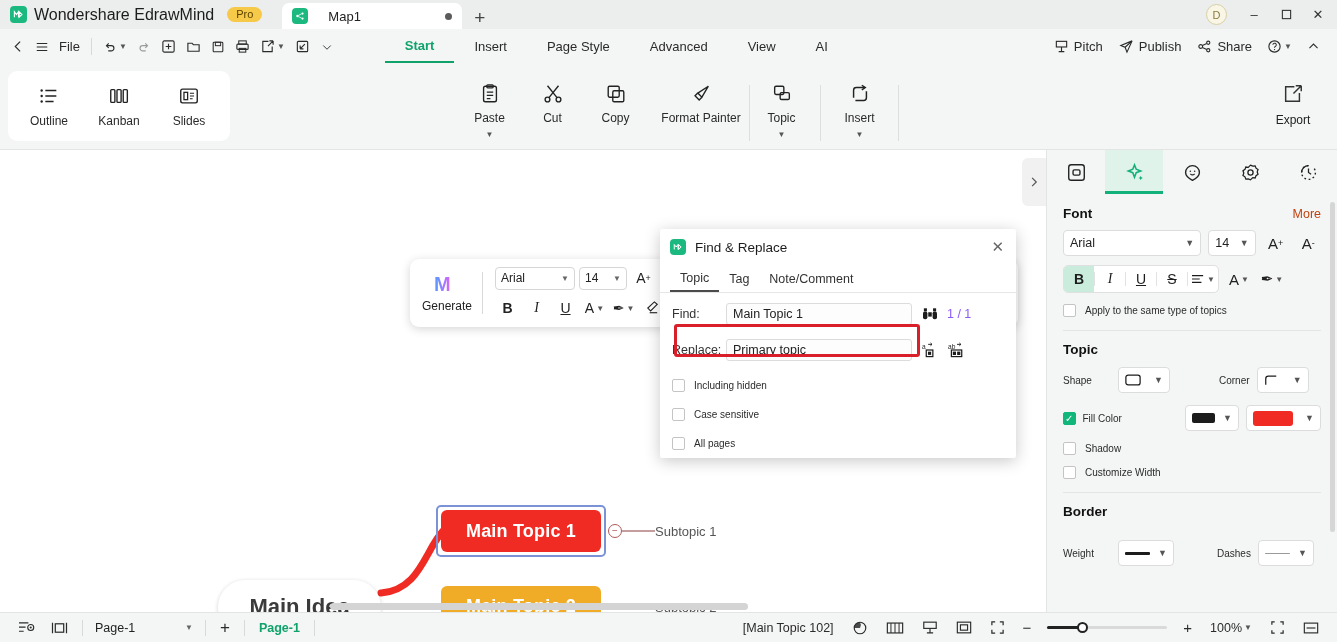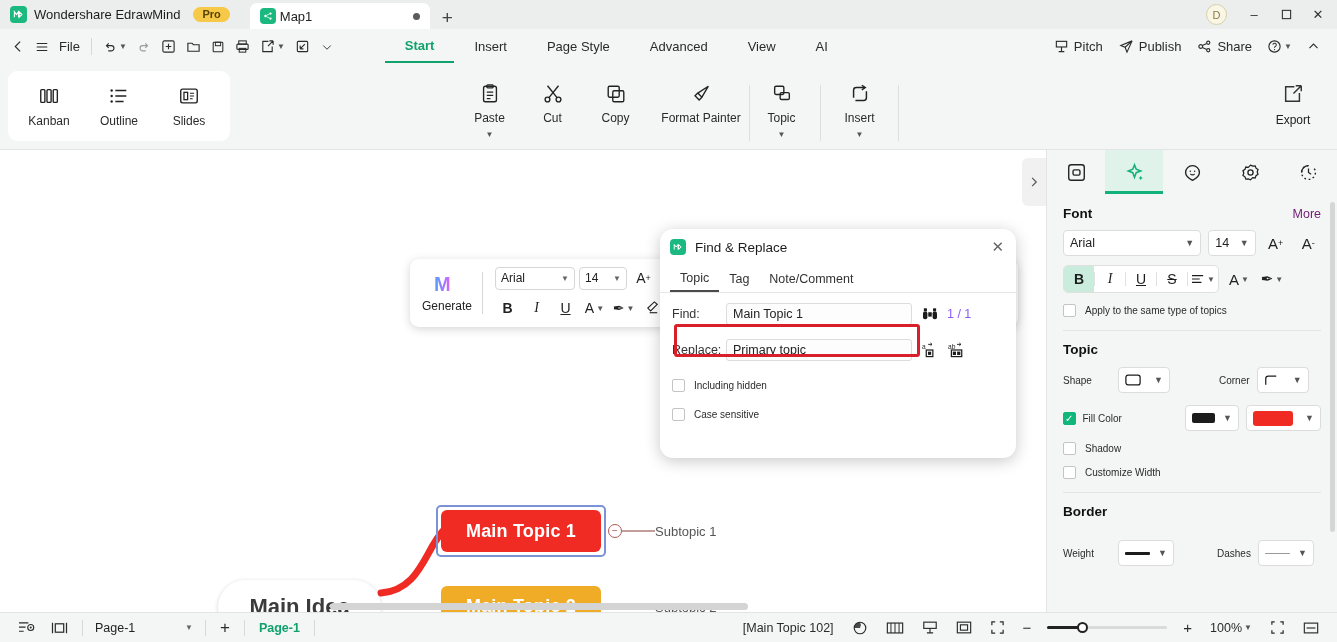--- a/index.html
+++ b/index.html
@@ -18,27 +18,27 @@
   }
   .brand-tab {
     display: flex; align-items: center; gap: 7px;
     height: 29px; padding: 0 12px 0 10px;
   }
   .brand-logo {
     width: 17px; height: 17px; border-radius: 4px;
     background: #1bb980; color: #fff; font-size: 11px;
     display: flex; align-items: center; justify-content: center;
   }
-  .brand-name { font-size: 13px; color: #1c1c1c; }
+  .brand-name { font-size: 16px; color: #1c1c1c; }
   .pro-badge {
-    background: #f7c948; color: #5a4300; font-size: 11px; font-weight: bold;
+    background: #f7c948; color: #5a4300; font-size: 11px; font-weight: normal;
     border-radius: 9px; padding: 1px 9px 2px; margin-left: 6px;
   }
   .doc-tab {
-    display: flex; align-items: center; gap: 4px;
+    display: flex; align-items: center; gap: 20px;
     height: 26px; min-width: 180px; padding: 0 10px;
     background: #fff; border-radius: 7px 7px 0 0; margin-left: 8px;
   }
   .doc-ico {
     width: 16px; height: 16px; border-radius: 4px; background: #1bb980;
     color: #fff; font-size: 9px; display: flex; align-items: center; justify-content: center;
   }
   .doc-name { font-size: 13px; }
   .doc-dot { width: 7px; height: 7px; border-radius: 50%; background: #5b5b5b; margin-left: auto; }
   .new-tab { font-size: 19px; color: #444; padding: 0 12px 2px; line-height: 1; }
@@ -139,21 +139,21 @@
   .fmtrow { display: flex; align-items: center; gap: 4px; height: 25px; }
   .selbox { height: 23px; border: 1px solid #d6d6d6; border-radius: 4px; background: #fff;
             display: flex; align-items: center; padding: 0 5px; font-size: 12px; }
   .selbox .cv { margin-left: auto; font-size: 8px; color: #666; padding-left: 6px; }
   .fbtn { width: 25px; height: 23px; display: flex; align-items: center; justify-content: center;
           font-size: 14px; color: #222; }
 
   
   .dlg {
     position: absolute; left: 660px; top: 229px; width: 356px; height: 229px;
-    background: #fff; border-radius: 13px; box-shadow: 0 3px 16px rgba(0,0,0,.22);
+    background: #fff; border-radius: 2px; box-shadow: 0 3px 16px rgba(0,0,0,.22);
     z-index: 9;
   }
   .dlg-head { display: flex; align-items: center; height: 36px; padding: 0 10px; }
   .dlg-ico { width: 16px; height: 16px; border-radius: 4px; background: #1bb980; color: #fff;
              font-size: 9px; display: flex; align-items: center; justify-content: center; margin-right: 9px; }
   .dlg-title { font-size: 13.5px; color: #1c1c1c; }
   .dlg-close { margin-left: auto; font-size: 15px; color: #666; padding: 0 2px; }
   .dlg-tabs { display: flex; align-items: center; height: 28px; padding: 0 10px;
               border-bottom: 1px solid #e6e6e6; gap: 0; }
   .dtab { font-size: 12.5px; color: #333; padding: 0 10px; height: 27px; display: flex; align-items: center; }
@@ -182,21 +182,21 @@
     position: absolute; top: 150px; left: 1046px; width: 291px; height: 462px;
     background: #f4f5f5; border-left: 1px solid #e3e4e4;
   }
   .rp-tabs { display: flex; align-items: center; height: 44px; }
   .rp-tab { flex: 1; height: 44px; display: flex; align-items: center; justify-content: center;
             font-size: 16px; color: #333; }
   .rp-tab.active { background: #dff3ea; box-shadow: inset 0 -3px 0 #12b07a; }
   .rp-body { padding: 12px 16px 0; }
   .sec-head { display: flex; align-items: center; margin-bottom: 9px; }
   .sec-title { font-size: 13.5px; font-weight: bold; color: #111; }
-  .sec-more { margin-left: auto; font-size: 12.5px; color: #701a75; }
+  .sec-more { margin-left: auto; font-size: 12.5px; color: #c2410c; }
   .row { display: flex; align-items: center; gap: 7px; margin-bottom: 9px; }
   .ctl {
     height: 26px; border: 1px solid #dcdcdc; border-radius: 4px; background: #fff;
     display: flex; align-items: center; padding: 0 6px; font-size: 12.5px; color: #222;
   }
   .ctl .cv { margin-left: auto; font-size: 9px; color: #555; padding-left: 8px; }
   .icbtn { width: 26px; height: 26px; display: flex; align-items: center; justify-content: center;
            font-size: 15px; color: #222; }
   .fmtgrp { display: flex; align-items: center; height: 28px; border: 1px solid #e0e0e0;
             border-radius: 5px; background: #fff; overflow: hidden; }
@@ -389,34 +389,34 @@
             <path d="M3 10l5-5 5 5" fill="none" stroke="#2b2b2b" stroke-width="1.3"></path>
           </svg>
       </div>
     </div>
   </div>
 
   <div class="ribbon">
     <div class="viewgroup">
       <div class="vbtn">
         <svg width="22" height="22" viewBox="0 0 24 24">
-            <rect x="3" y="5" width="4.5" height="14" rx="1" fill="none" stroke="#222" stroke-width="1.5"></rect>
-            <rect x="9.8" y="5" width="4.5" height="14" rx="1" fill="none" stroke="#222" stroke-width="1.5"></rect>
-            <rect x="16.6" y="5" width="4.5" height="14" rx="1" fill="none" stroke="#222" stroke-width="1.5"></rect>
-          </svg>
-        <span>Kanban</span>
-      </div>
-      <div class="vbtn">
-        <svg width="22" height="22" viewBox="0 0 24 24">
             <circle cx="4" cy="6" r="1.3" fill="#222"></circle>
             <circle cx="4" cy="12" r="1.3" fill="#222"></circle>
             <circle cx="4" cy="18" r="1.3" fill="#222"></circle>
             <path d="M8 6h12M8 12h12M8 18h9" stroke="#222" stroke-width="1.5"></path>
           </svg>
         <span>Outline</span>
+      </div>
+      <div class="vbtn">
+        <svg width="22" height="22" viewBox="0 0 24 24">
+            <rect x="3" y="5" width="4.5" height="14" rx="1" fill="none" stroke="#222" stroke-width="1.5"></rect>
+            <rect x="9.8" y="5" width="4.5" height="14" rx="1" fill="none" stroke="#222" stroke-width="1.5"></rect>
+            <rect x="16.6" y="5" width="4.5" height="14" rx="1" fill="none" stroke="#222" stroke-width="1.5"></rect>
+          </svg>
+        <span>Kanban</span>
       </div>
       <div class="vbtn">
         <svg width="22" height="22" viewBox="0 0 24 24">
             <rect x="3" y="4.5" width="18" height="15" rx="2" fill="none" stroke="#222" stroke-width="1.5"></rect>
             <rect x="6.5" y="8" width="4" height="8" fill="none" stroke="#222" stroke-width="1.4"></rect>
             <path d="M13 9h4.5M13 12h4.5M13 15h3" stroke="#222" stroke-width="1.3"></path>
           </svg>
         <span>Slides</span>
       </div>
     </div>
@@ -630,20 +630,24 @@
 
     <div style="margin-top:6px">
       <div class="chk-row">
         <span class="chk"></span>
         <span class="chk-lbl">Including hidden</span>
       </div>
       <div class="chk-row">
         <span class="chk"></span>
         <span class="chk-lbl">Case sensitive</span>
       </div>
+      <div class="chk-row">
+        <span class="chk"></span>
+        <span class="chk-lbl">All pages</span>
+      </div>
     </div>
   </div>
   <div class="hl-box"></div>
 
   <div class="rpanel">
     <div class="rp-tabs">
       <div class="rp-tab">
         <svg width="19" height="19" viewBox="0 0 22 22">
             <rect x="2" y="2" width="18" height="18" rx="3" fill="none" stroke="#222" stroke-width="1.6"></rect>
             <rect x="7" y="8" width="8" height="6" rx="1.5" fill="none" stroke="#222" stroke-width="1.6"></rect>

